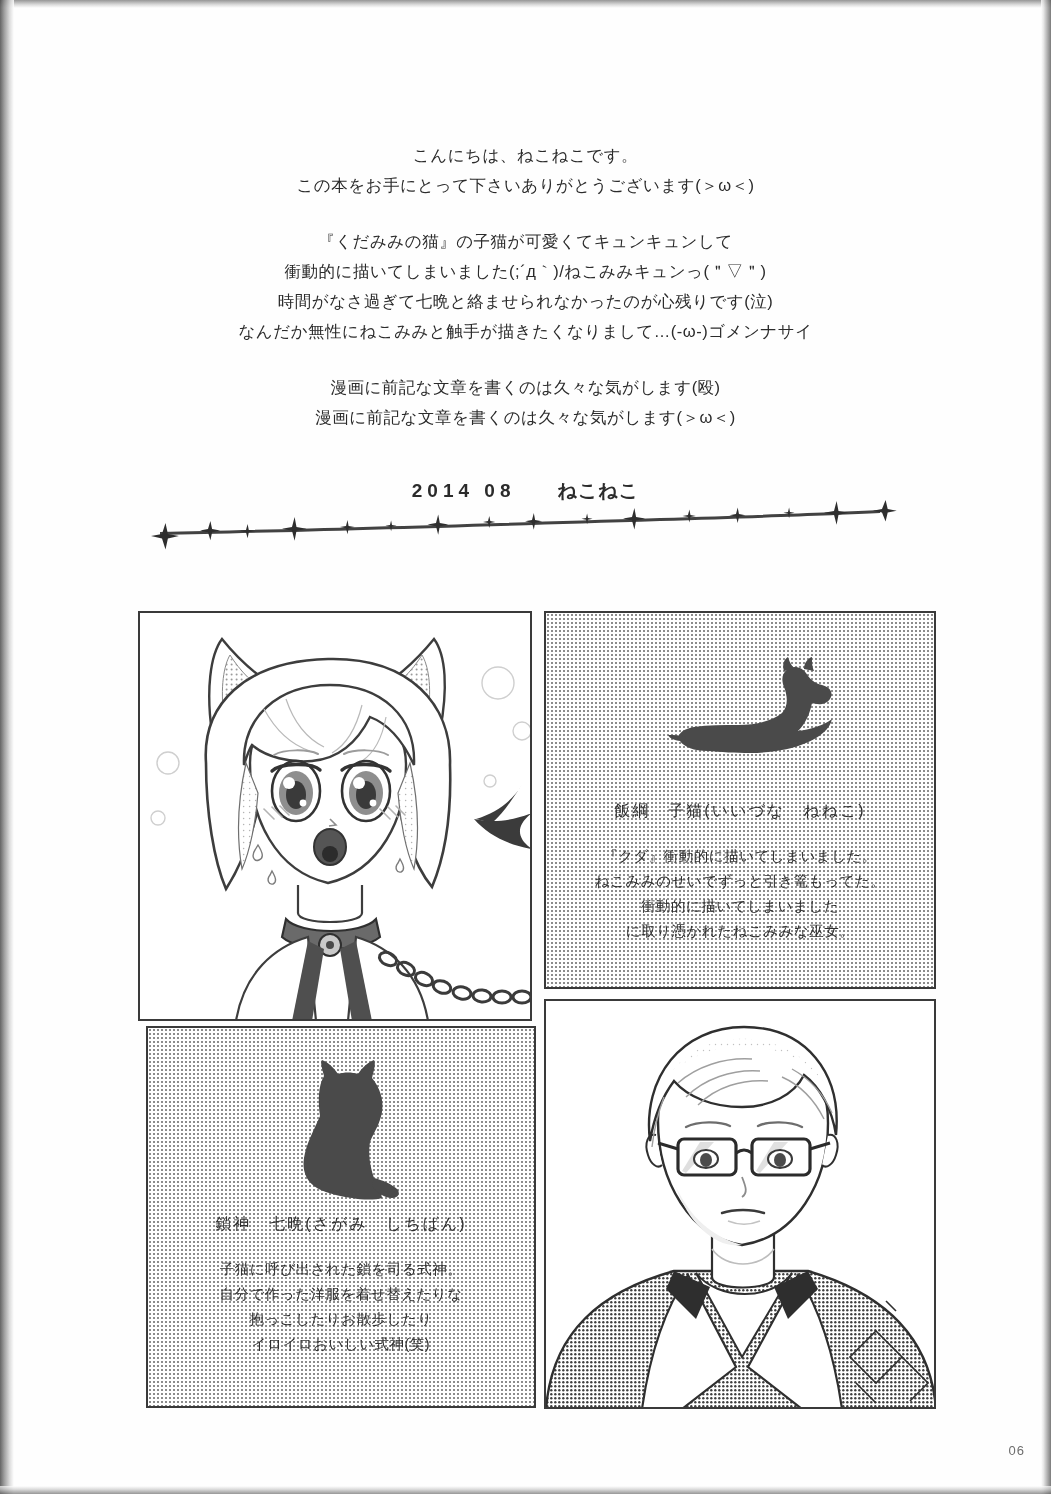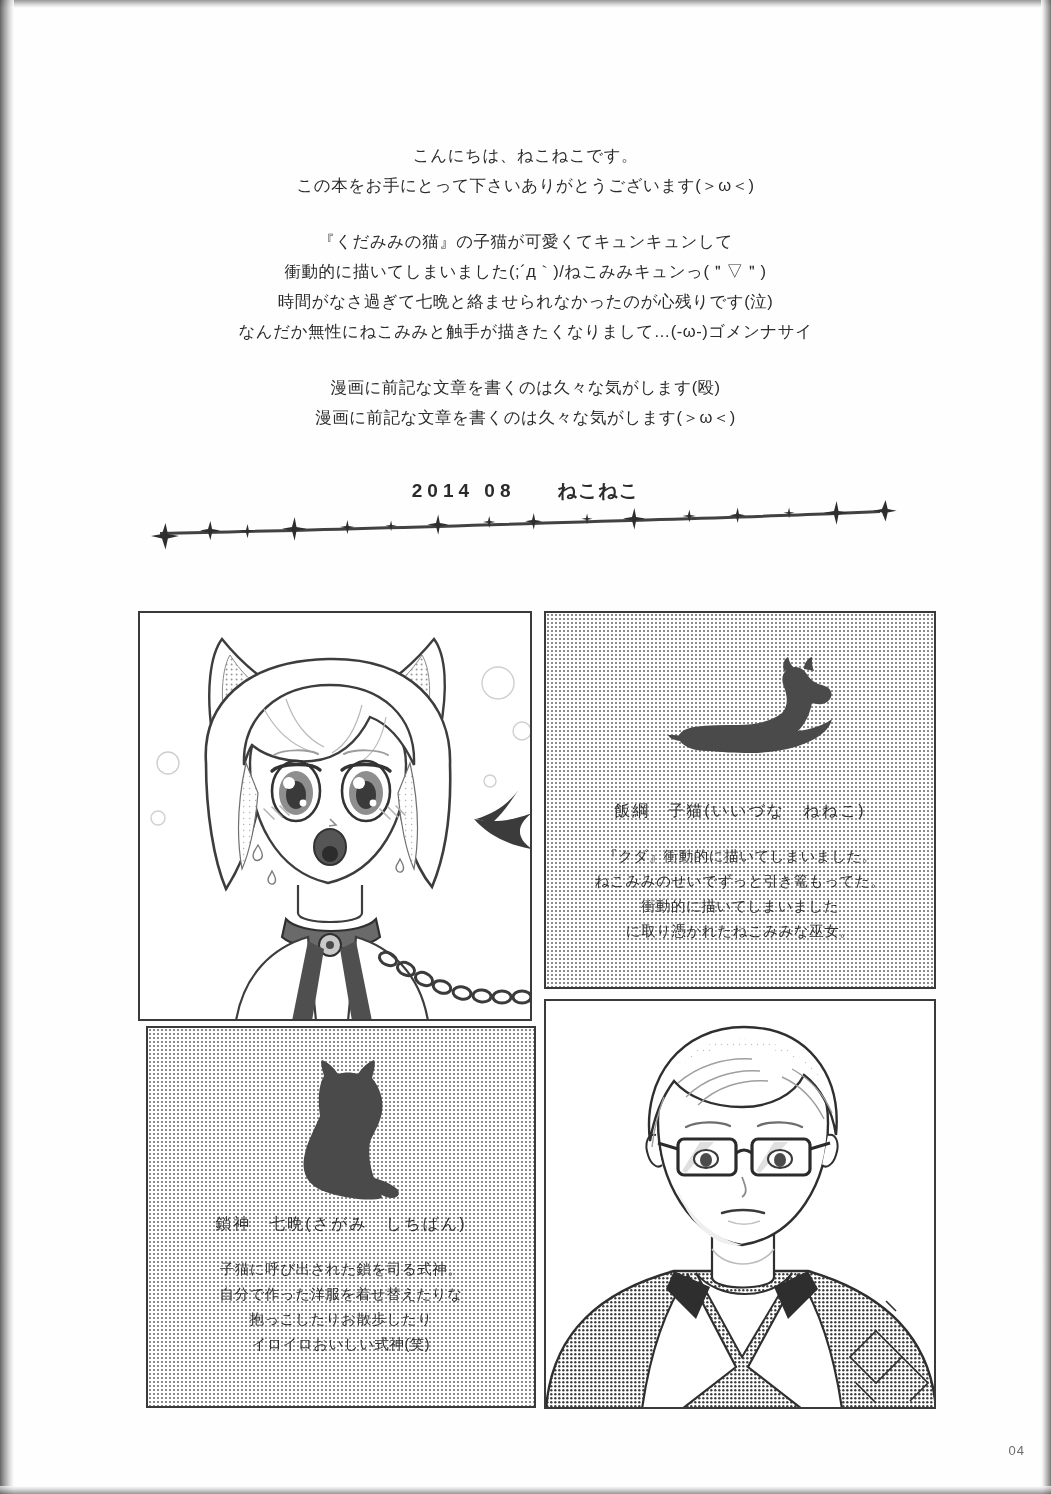--- a/index.html
+++ b/index.html
@@ -417,14 +417,14 @@
         <path d="M196,176 C200,186 202,192 196,196" stroke="#8c8c8c" stroke-width="1.8" fill="none"></path>
         <path d="M176,212 C188,208 206,208 218,212" stroke="#3a3a3a" stroke-width="2.4" fill="none" stroke-linecap="round"></path>
         <path d="M182,220 C192,224 204,224 214,220" stroke="#c3c3c3" stroke-width="1.4" fill="none"></path>
 
         <path d="M130,186 C144,216 166,236 196,244 C170,248 142,222 130,186 Z" fill="#efefef"></path>
       </svg>
     </div>
 
   </div>
 
-  <div class="page-number">04</div>
+  <div class="page-number">06</div>
 </div>
 
 </body></html>

